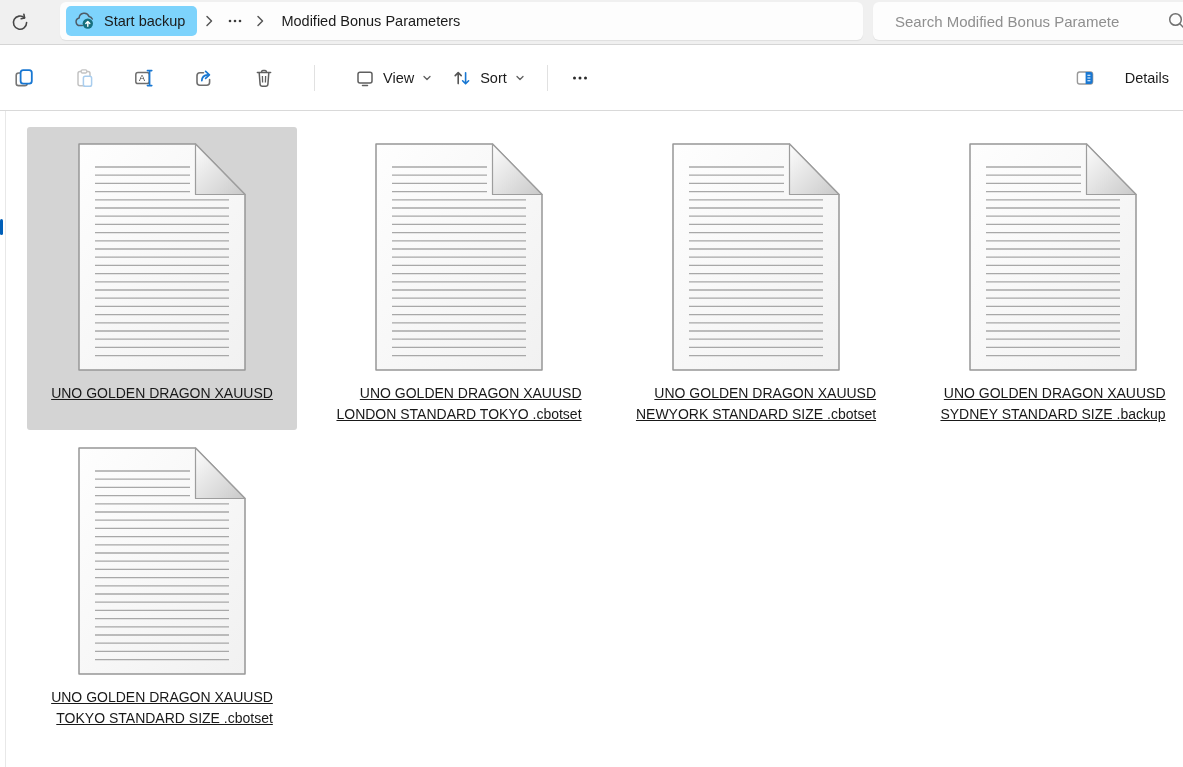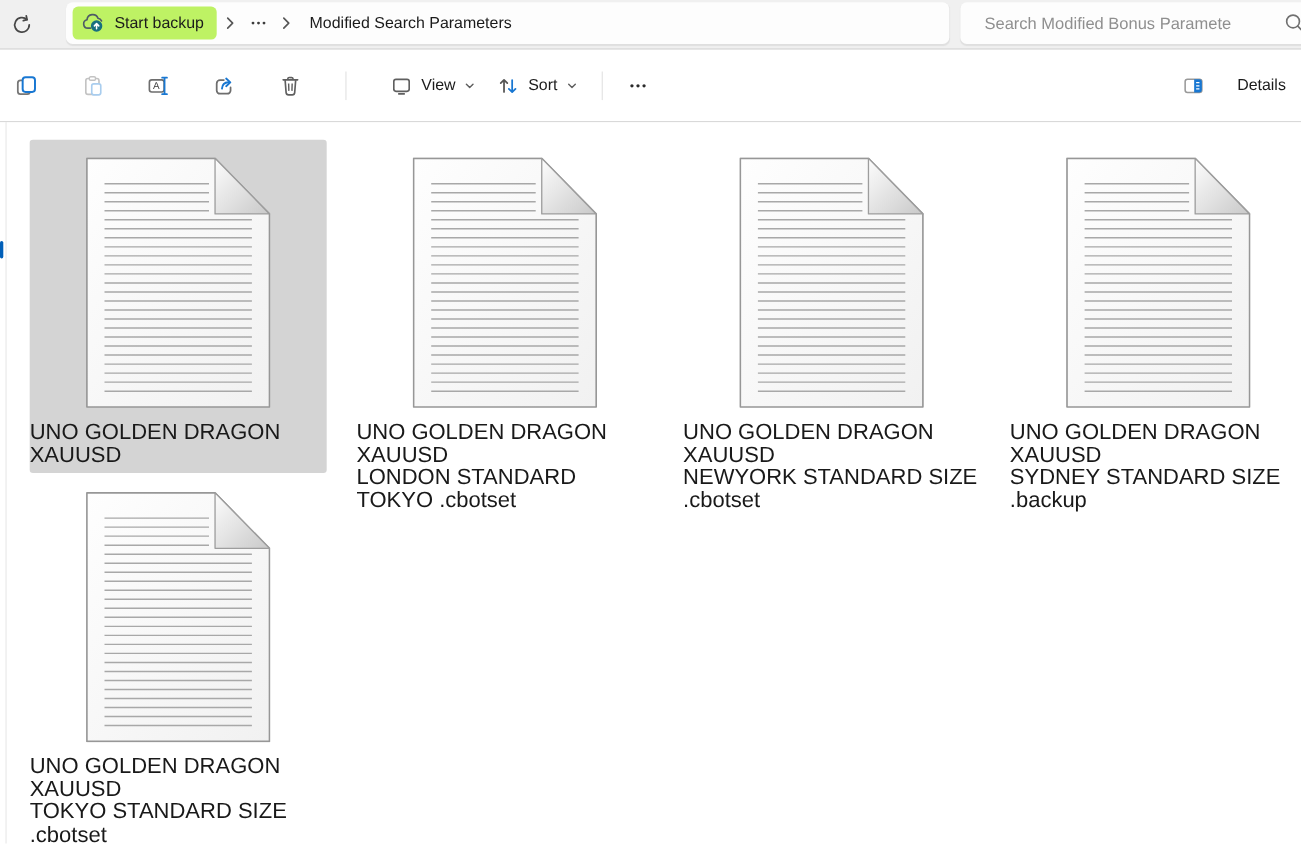--- a/index.html
+++ b/index.html
@@ -17,21 +17,21 @@
   .refresh-btn{
     width:40px;height:36px;display:flex;align-items:center;justify-content:center;
     border:none;background:transparent;border-radius:5px;cursor:pointer;
   }
   .address-bar{
     position:absolute;left:60px;top:2px;width:803px;height:38px;
     background:#fdfdfd;border-radius:6px;box-shadow:0 1px 1px rgba(0,0,0,.07);
     display:flex;align-items:center;
   }
   .start-backup{
-    margin-left:6px;height:30px;background:#bef264;border:none;border-radius:5px;
+    margin-left:6px;height:30px;background:#7dd3fc;border:none;border-radius:5px;
     display:flex;align-items:center;gap:8px;padding:0 12px 0 8px;
     font-size:14.5px;font-family:inherit;color:#1b1b1b;cursor:pointer;text-align:center;
   }
   .crumb-sep{margin:0 8px;display:flex;align-items:center;}
   .overflow-btn{
     border:none;background:transparent;border-radius:4px;cursor:pointer;
     display:flex;align-items:center;justify-content:center;width:26px;height:28px;
   }
   .crumb{
     border:none;background:transparent;font-family:inherit;font-size:14.5px;color:#1b1b1b;
@@ -73,21 +73,21 @@
     padding:16px 0 0 27px;width:1200px;display:flex;flex-wrap:wrap;align-content:flex-start;
   }
   .file-item{
     width:270px;height:303px;margin-right:27px;margin-bottom:1px;
     display:flex;flex-direction:column;align-items:center;
     border-radius:3px;cursor:default;
   }
   .file-item.selected{background:#d4d4d4;}
   .file-icon{margin-top:16px;width:168px;height:228px;flex:none;}
   .file-name{
-    margin-top:12px;text-align:left;font-size:20px;line-height:20.5px;color:#191919;
+    margin-top:12px;text-align:right;font-size:14px;line-height:20.5px;color:#191919;text-decoration:underline;
   }
 </style>
 </head>
 <body>
 
 <div class="titlebar">
   <button class="refresh-btn">
     <span style="display:flex">
       <svg width="20" height="20" viewBox="0 0 20 20">
         <path d="M16.6,10.6 a6.6,6.6 0 1 1 -2.1,-4.8" fill="none" stroke="#474747" stroke-width="1.6" stroke-linecap="round"></path>
@@ -124,21 +124,21 @@
       </span>
     </button>
 
 
     <span class="crumb-sep">
       <svg width="9" height="14" viewBox="0 0 9 14">
           <path d="M2,2.5 L6.5,7 L2,11.5" fill="none" stroke="#565656" stroke-width="1.5" stroke-linecap="round" stroke-linejoin="round"></path>
         </svg>
     </span>
 
-    <button class="crumb">Modified Search Parameters</button>
+    <button class="crumb">Modified Bonus Parameters</button>
   </div>
 
   <div class="search-bar">
     <input class="search-input" type="text" placeholder="Search Modified Bonus Paramete" style="">
     <span class="search-glass">
       <svg width="20" height="20" viewBox="0 0 20 20">
         <circle cx="7.5" cy="7.5" r="5.8" fill="none" stroke="#717171" stroke-width="1.5"></circle>
         <line x1="11.8" y1="11.8" x2="16" y2="16" stroke="#717171" stroke-width="1.5" stroke-linecap="round"></line>
       </svg>
     </span>

